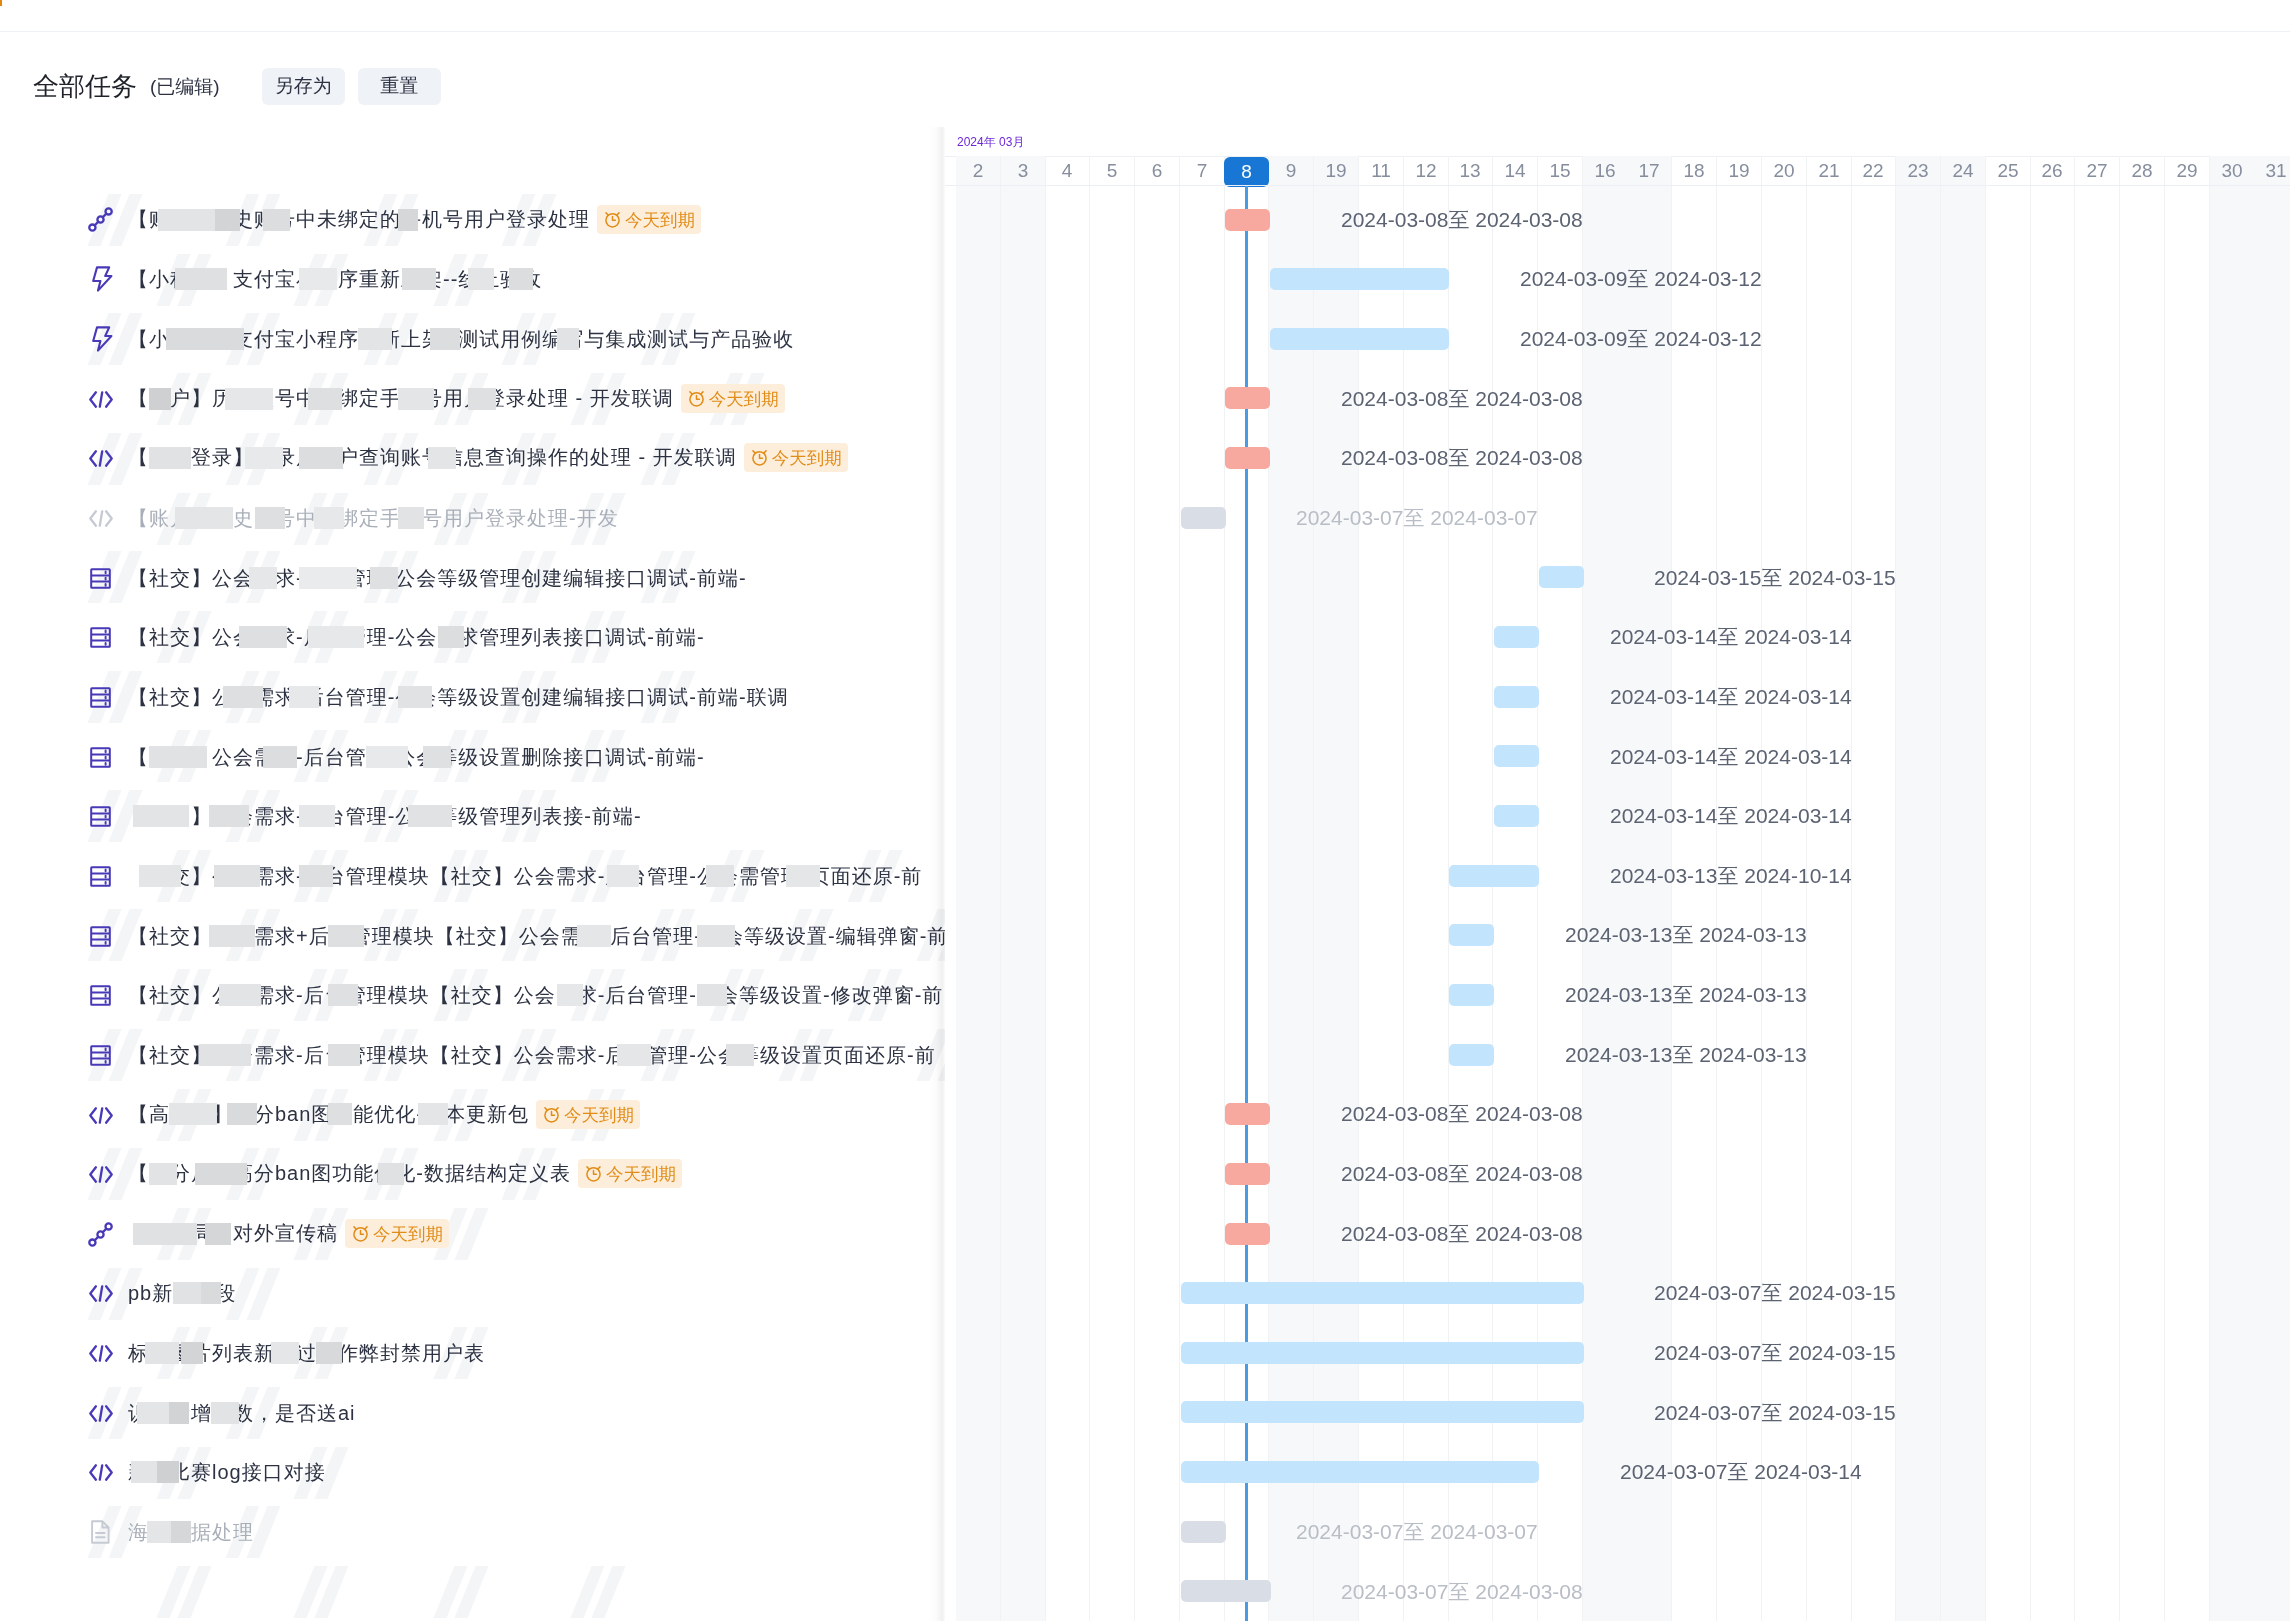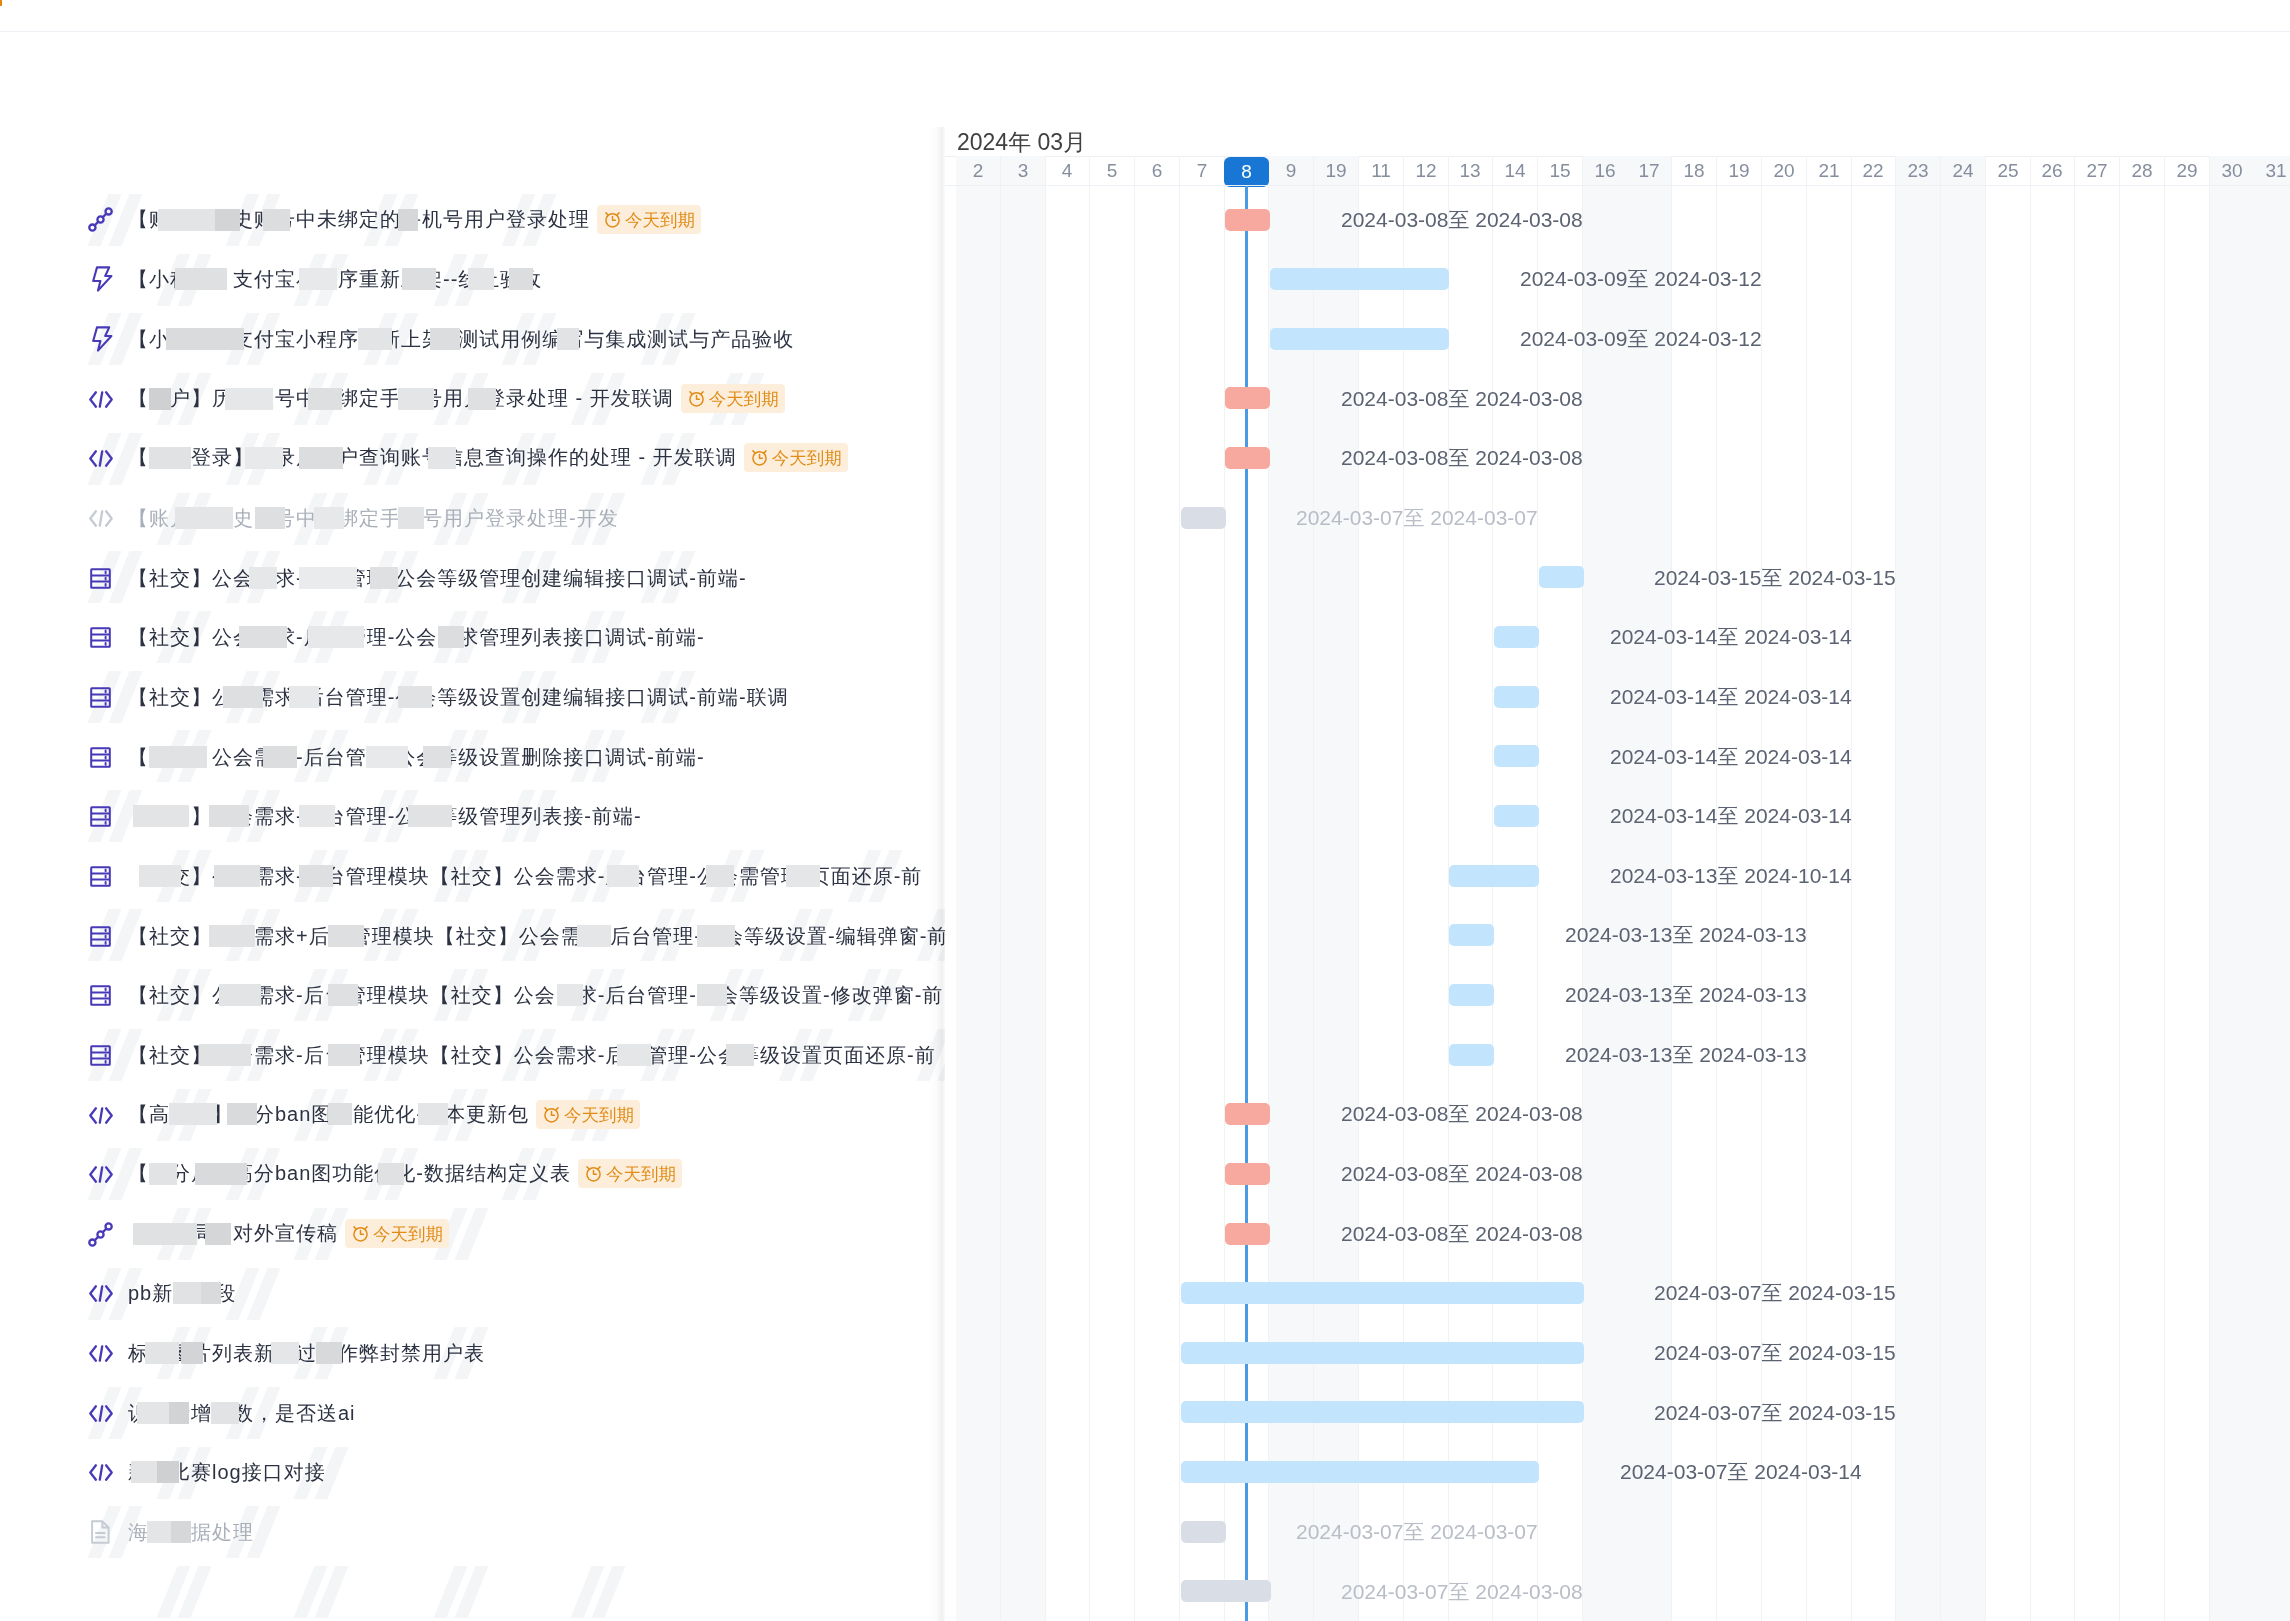--- a/index.html
+++ b/index.html
@@ -38,21 +38,21 @@
               font-size:20px;letter-spacing:1px;color:#2c3242;white-space:nowrap;line-height:28px;}
   .task-title.dim{color:#a9afb9;}
   .badge{display:inline-flex;align-items:center;background:#fdeedc;color:#e08c17;border-radius:4px;
          height:29px;padding:0 6px;margin-left:7px;font-size:17.5px;letter-spacing:0;
          vertical-align:middle;position:relative;top:-1px;}
   .badge svg{margin-right:3px;}
 
   
   .gantt{position:absolute;left:945px;top:127px;width:1345px;height:1494px;overflow:hidden;background:#fff;}
   .gantt-head{position:absolute;left:0;top:0;width:1345px;height:59px;background:#fff;z-index:2;}
-  .month-label{position:absolute;left:12px;top:4px;font-size:23px;color:#404040;line-height:22px;}
+  .month-label{position:absolute;left:12px;top:4px;font-size:12px;color:#6d28d9;line-height:22px;}
   .gantt-head-divider{position:absolute;left:0;top:29px;width:1345px;height:1px;background:#eceff4;}
   .gantt-head-bottom{position:absolute;left:0;top:58px;width:1345px;height:1px;background:#eceff4;z-index:4;}
   .day-cell{position:absolute;top:29px;height:29px;font-size:19px;color:#868e9e;
             display:flex;align-items:center;justify-content:center;box-sizing:border-box;
             border-right:1px solid #f1f2f4;}
   .day-cell.weekend{background:#f7f8fa;}
   .day-cell.today{color:transparent;}
   .today-pill{position:absolute;border-radius:6px;background:#1877d4;color:#fff;
               display:flex;align-items:center;justify-content:center;font-size:19px;z-index:3;}
   .gantt-body{position:absolute;left:0;top:59px;width:1345px;height:1436px;}
@@ -78,20 +78,26 @@
   .redact-layer{position:absolute;left:0;top:-127px;width:945px;height:1751px;pointer-events:none;z-index:7;overflow:hidden;}
   .redact{position:absolute;height:22px;}
 
 </style>
 </head>
 <body>
 
 <div id="root">
 <div class="topbar">
       <div class="topbar-tab"></div>
+    </div>
+    <div class="page-header">
+      <span class="page-title">全部任务</span>
+      <span class="edited-note">(已编辑)</span>
+      <span class="hdr-btn">另存为</span>
+      <span class="hdr-btn second">重置</span>
     </div>
     <div class="left-pane">
       <div class="wm">
         <div class="wm-mark" style="left:98px;top:194px"></div>
         <div class="wm-mark" style="left:236px;top:194px"></div>
         <div class="wm-mark" style="left:374px;top:194px"></div>
         <div class="wm-mark" style="left:512px;top:194px"></div>
         <div class="wm-mark" style="left:167px;top:254px"></div>
         <div class="wm-mark" style="left:304px;top:254px"></div>
         <div class="wm-mark" style="left:444px;top:254px"></div>

